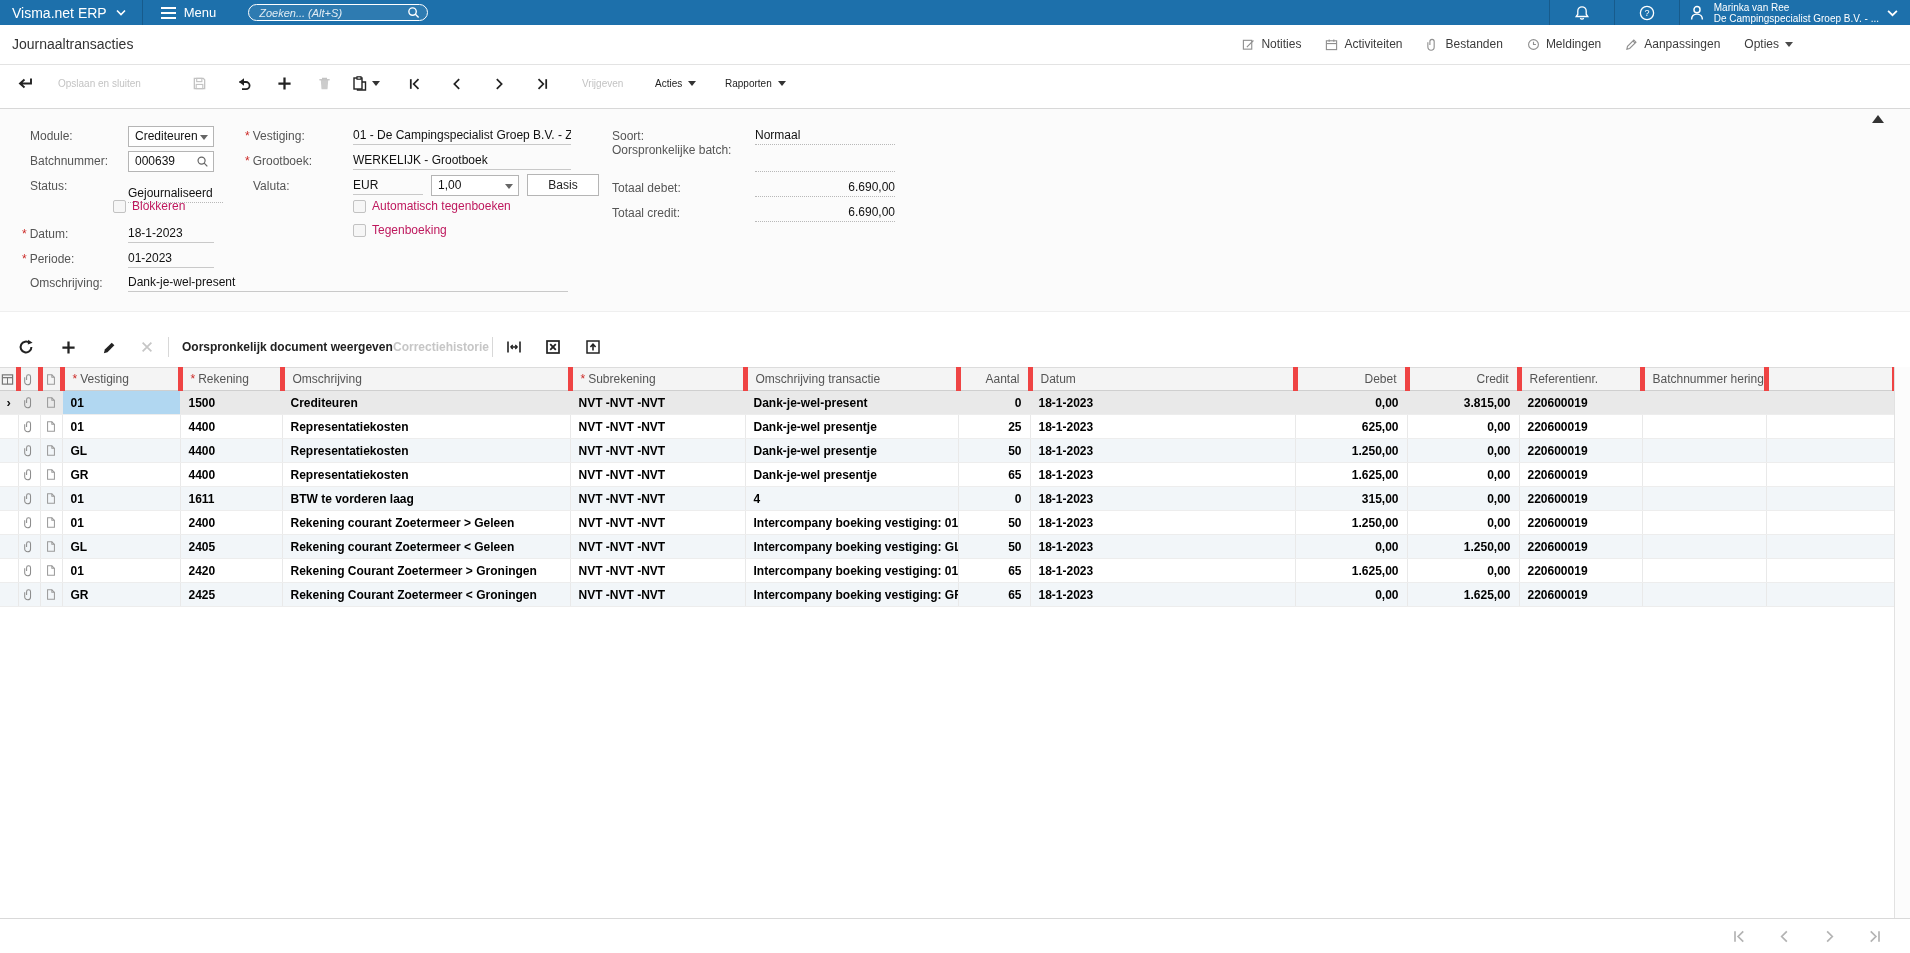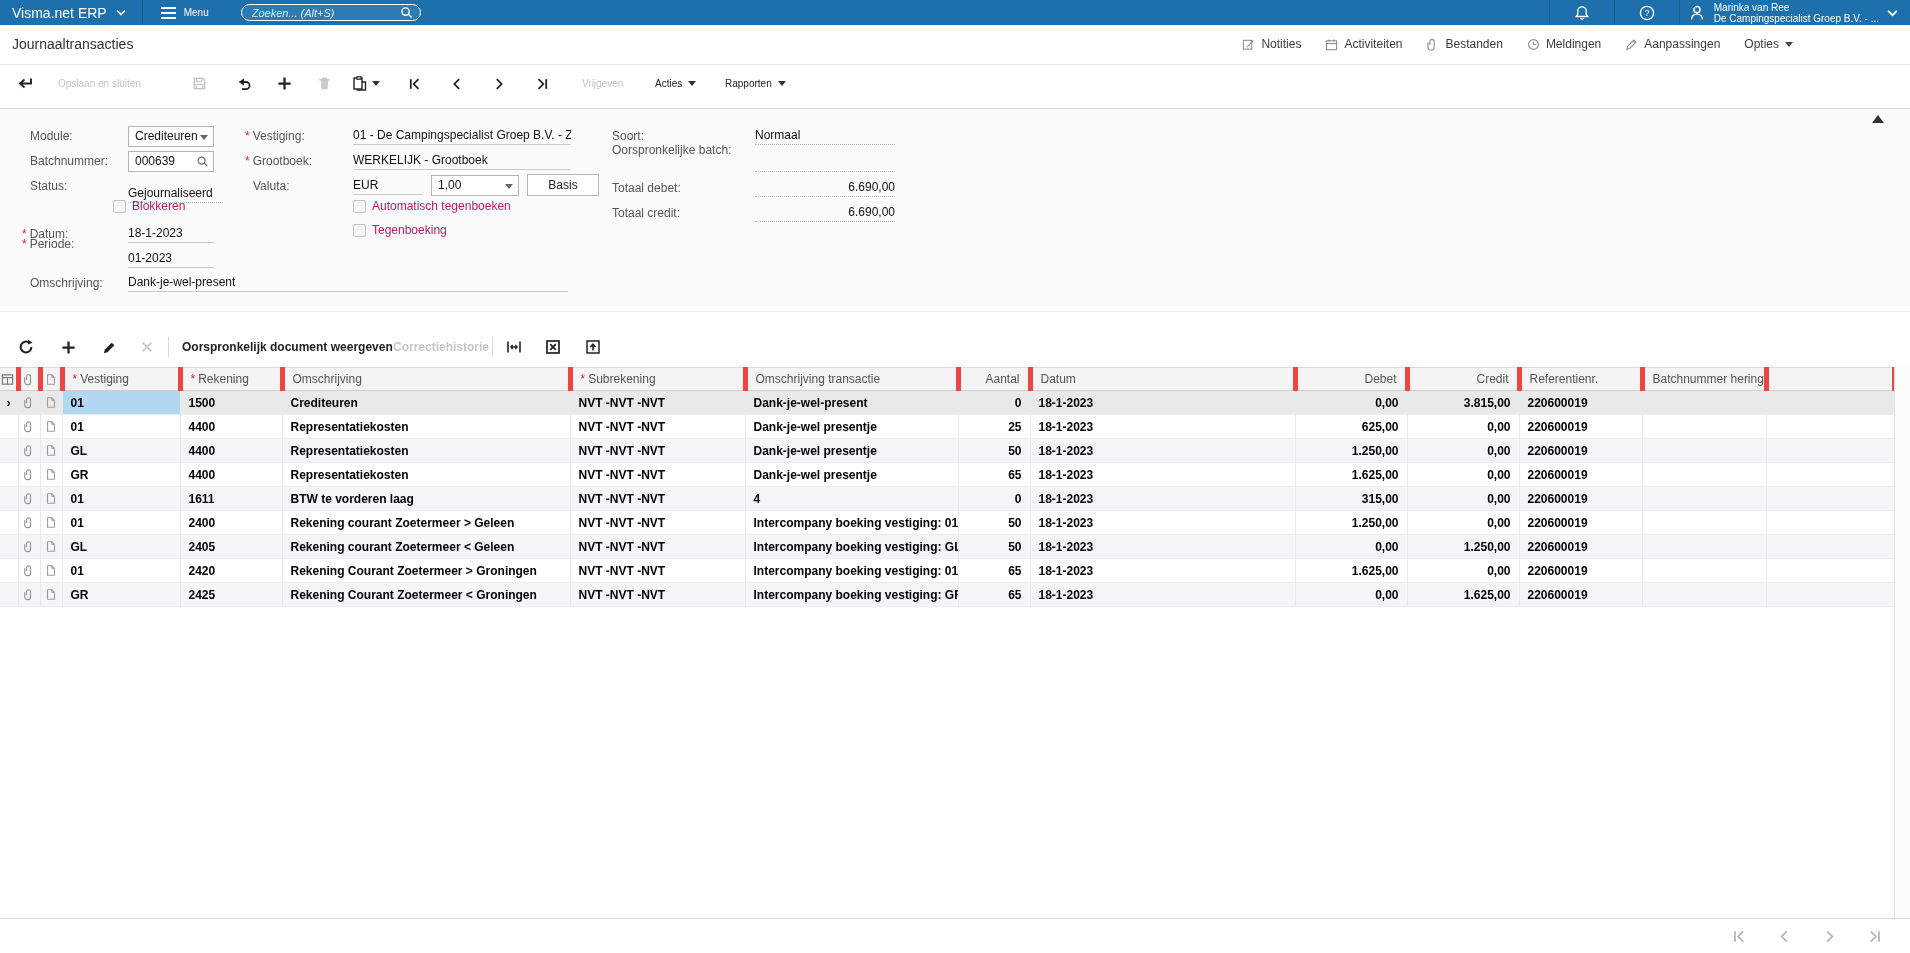--- a/index.html
+++ b/index.html
@@ -9,21 +9,21 @@
     background:#fff; color:#222; overflow:hidden; position:relative;
     font-size:12px;
   }
   svg { display:block; }
 
   
   .topbar { position:absolute; top:0; left:0; right:0; height:25px;
     background:var(--topbar,#1d70ab); color:#fff; display:flex; align-items:center; }
   .brand { display:flex; align-items:center; gap:9px; padding:0 16px 0 12px; font-size:14px; height:100%; cursor:pointer; }
   .vdiv { width:1px; height:25px; background:rgba(0,0,0,.18); }
-  .menu-btn { display:flex; align-items:center; gap:8px; padding:0 18px; font-size:10px; height:100%; cursor:pointer; }
+  .menu-btn { display:flex; align-items:center; gap:8px; padding:0 18px; font-size:13px; height:100%; cursor:pointer; }
   .search-wrap { position:relative; margin-left:14px; }
   .search-wrap input { width:180px; height:17px; border:1px solid #fff; border-radius:9px;
     background:rgba(255,255,255,.08); color:#fff; font-style:italic; font-size:11px;
     padding:0 24px 0 10px; outline:none; font-family:inherit; }
   .search-wrap input::placeholder { color:rgba(255,255,255,.85); }
   .search-glass { position:absolute; right:8px; top:2px; }
   .tb-right { margin-left:auto; display:flex; align-items:center; height:100%; }
   .tb-iconbtn { padding:0 24px; display:flex; align-items:center; height:100%; cursor:pointer; }
   .userblock { display:flex; align-items:center; gap:8px; padding:0 12px 0 8px; height:100%; cursor:pointer; }
   .user-lines { font-size:10px; line-height:11px; max-width:190px; white-space:nowrap; overflow:hidden; }
@@ -349,21 +349,21 @@
 
   <div class="f-label" style="left:30px;top:68px;"><span>Status:</span></div>
   <div class="f-text dotted" style="left:128px;top:75px;width:95px;">Gejournaliseerd</div>
 
   <span class="cb" style="left:113px;top:91px;"></span>
   <span class="cb-label" style="left:132px;top:90px;">Blokkeren</span>
 
   <div class="f-label" style="left:22px;top:116px;"><span class="req">*</span><span>Datum:</span></div>
   <div class="f-text" style="left:128px;top:115px;width:86px;">18-1-2023</div>
 
-  <div class="f-label" style="left:22px;top:126px;"><span class="req">*</span><span>Periode:</span></div>
+  <div class="f-label" style="left:22px;top:141px;"><span class="req">*</span><span>Periode:</span></div>
   <div class="f-text" style="left:128px;top:140px;width:86px;">01-2023</div>
 
   <div class="f-label" style="left:30px;top:165px;"><span>Omschrijving:</span></div>
   <div class="f-text" style="left:128px;top:164px;width:440px;">Dank-je-wel-present</div>
 
   <div class="f-label" style="left:245px;top:18px;"><span class="req">*</span><span>Vestiging:</span></div>
   <div class="f-text" style="left:353px;top:17px;width:218px;">01 - De Campingspecialist Groep B.V. - Zoet</div>
 
   <div class="f-label" style="left:245px;top:43px;"><span class="req">*</span><span>Grootboek:</span></div>
   <div class="f-text" style="left:353px;top:42px;width:218px;">WERKELIJK - Grootboek</div>

